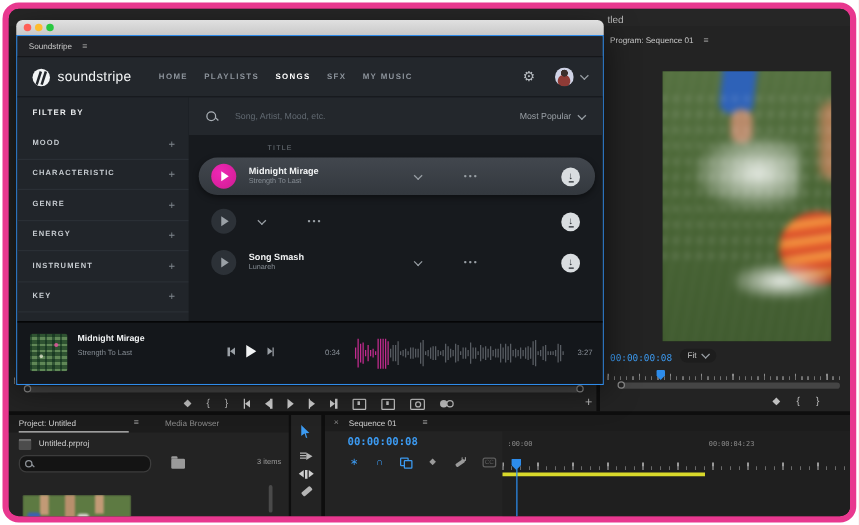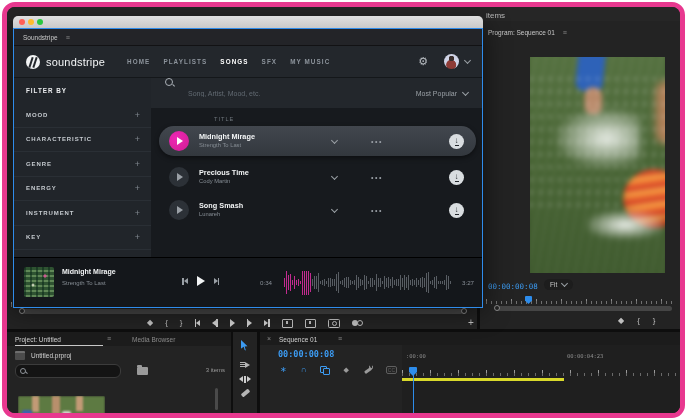--- a/index.html
+++ b/index.html
@@ -112,21 +112,21 @@
      background:radial-gradient(circle at 50% 30%,#3a2e2c 0 2.6px,rgba(0,0,0,0) 3px),
                 radial-gradient(circle at 48% 72%,#8e3b36 0 4.6px,rgba(0,0,0,0) 5.4px),#cfd3e6;
      margin-right:6px;}
   .ss-side{left:0;top:32px;width:137px;bottom:49px;background:#21252a;}
   .filter-h{font-size:6.3px;font-weight:bold;letter-spacing:1px;color:#eceef0;}
   .f-item{height:23.5px;display:flex;align-items:center;justify-content:space-between;
      padding:0 11px 0 12px;border-bottom:1px solid #2a2f35;cursor:pointer;}
   .f-item .lb{font-size:6px;letter-spacing:.9px;color:#c6cbd0;font-weight:bold;}
   .f-item .pl{font-size:9px;color:#7f868d;font-weight:normal;}
   .ss-main{left:137px;top:32px;right:0;bottom:49px;background:#171a1e;}
-  .ss-search{left:0;top:0;width:100%;height:30px;background:#23272c;display:flex;padding:0 14px;box-sizing:border-box;}
+  .ss-search{left:0;top:0;width:100%;height:30px;background:#23272c;display:flex;align-items:center;padding:0 14px;box-sizing:border-box;}
   .mag2{position:relative;width:9px;height:9px;margin-right:12px;}
   .mag2::before{content:"";position:absolute;left:0;top:0;width:6px;height:6px;border:1.2px solid #aab0b6;border-radius:50%;}
   .mag2::after{content:"";position:absolute;left:6.6px;top:6.6px;width:3.4px;height:1.2px;background:#aab0b6;transform:rotate(45deg);}
   .ss-search input{flex:1;background:transparent;border:0;outline:none;color:#9aa1a8;font-size:7px;}
   .ss-search input::placeholder{color:#626a72;}
   .sort{display:flex;align-items:center;gap:6px;color:#9aa0a6;font-size:7px;cursor:pointer;}
   .list-h{font-size:5.6px;letter-spacing:1px;color:#6e757c;}
   .song-row{left:8px;width:317px;height:30px;display:flex;align-items:center;box-sizing:border-box;padding:0 12px 0 10px;cursor:pointer;}
   .song-row.active{background:linear-gradient(#42474e,#33383e);border-radius:16px;box-shadow:0 2px 5px rgba(0,0,0,.45);}
   .playbtn{width:20px;height:20px;border-radius:50%;background:#2c3137;display:flex;align-items:center;justify-content:center;flex:none;}
@@ -156,21 +156,21 @@
   .wf-bar{width:1px;margin-right:1px;background:#585d63;flex:none;}
   .wf-bar.played{background:#c22b8f;}
 </style>
 </head>
 <body>
 
 <div id="stage">
 <div id="frame">
 
   <div class="abs pp-titlebar"></div>
-  <div class="abs pp-title-partial">items</div>
+  <div class="abs pp-title-partial">tled</div>
 
   <div class="abs vdivider" style="left:470px;top:14px;width:3px;height:308px;"></div>
   <div class="abs panel" style="left:473px;top:14px;width:200px;height:308px;">
     <div class="abs" style="left:8px;top:8px;display:flex;gap:8px;align-items:center;">
       <span class="prog-header">Program: Sequence 01</span>
       <span class="pmenu">≡</span>
     </div>
 
     <div class="abs video" style="left:50px;top:36px;width:135px;height:216px;">
       <div class="scene">
@@ -408,24 +408,20 @@
             <span class="dots">•••</span>
             <span class="dl">
                   <span>↓</span>
                 </span>
           </div>
 
           <div class="abs song-row" style="top:84px;">
             <span class="playbtn">
                   <span class="tri"></span>
                 </span>
-            <span class="song-meta">
-              <div class="song-t">Precious Time</div>
-              <div class="song-a">Cody Martin</div>
-            </span>
             <span class="chev row-chev"></span>
             <span class="dots">•••</span>
             <span class="dl">
                   <span>↓</span>
                 </span>
           </div>
 
           <div class="abs song-row" style="top:117px;">
             <span class="playbtn">
                   <span class="tri"></span>

